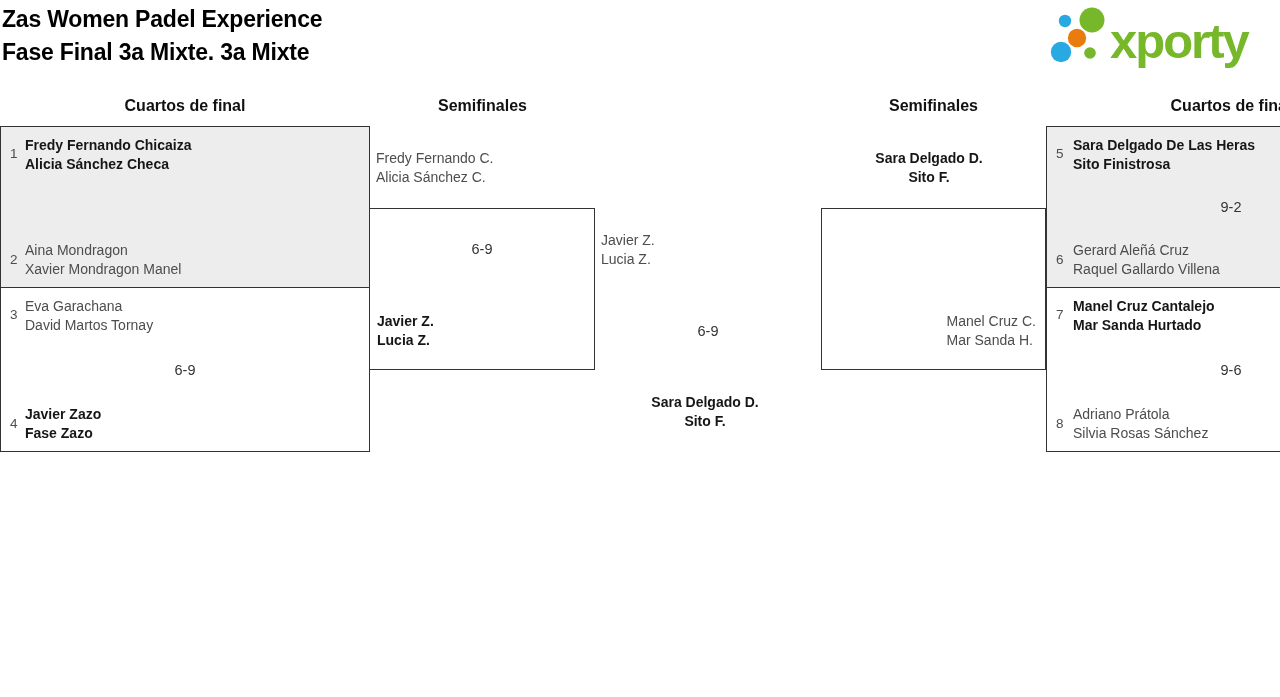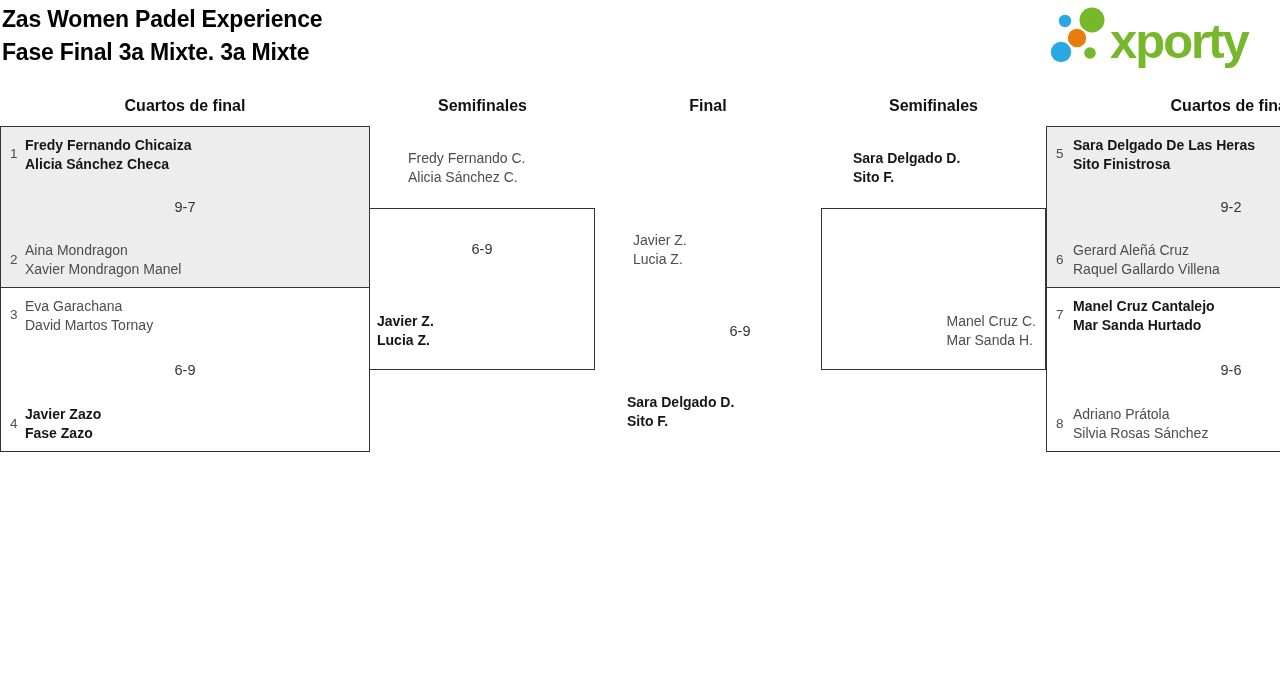--- a/index.html
+++ b/index.html
@@ -44,22 +44,22 @@
   .qf .seed-top    { left:9px; top:18px; }
   .qf .score       { position:absolute; left:0; right:0; top:71px; }
   .qf .team-bottom { position:absolute; left:24px; bottom:8px; }
   .qf .seed-bottom { left:9px; bottom:18px; }
   .qf.qf-right .team-top, .qf.qf-right .team-bottom { left:26px; }
   
   .sf .score       { position:absolute; left:0; right:0; top:31px; }
   .sf .team-bottom { position:absolute; top:103px; }
   .sf-left .team-bottom  { left:7px; }
   .sf-right .team-bottom { right:9px; text-align:left; }
-  .float-team { position:absolute;margin-left:32px; }
-  .ta-right { text-align:left; }
+  .float-team { position:absolute; }
+  .ta-right { text-align:center; }
 </style>
 </head>
 <body>
 
 <div class="page">
 
   <div class="title">
     <div>Zas Women Padel Experience</div>
     <div>Fase Final 3a Mixte. 3a Mixte</div>
   </div>
@@ -70,31 +70,29 @@
       <circle cx="54" cy="20" r="12.5" fill="#76b82a"></circle>
       <circle cx="39" cy="38" r="9.2" fill="#e87d0e"></circle>
       <circle cx="23" cy="52" r="10.2" fill="#29a9e1"></circle>
       <circle cx="52" cy="53" r="5.8" fill="#76b82a"></circle>
       <text x="72" y="58" font-family="Liberation Sans, sans-serif" font-weight="700" font-size="49" letter-spacing="-2" fill="#76b82a">xporty</text>
     </svg>
   </div>
 
   <div class="col-header" style="left:0; width:370px;">Cuartos de final</div>
   <div class="col-header" style="left:370px; width:225px;">Semifinales</div>
-  <div class="col-header" style="left:595px; width:226px;">Final</div>
   <div class="col-header" style="left:821px; width:225px;">Semifinales</div>
   <div class="col-header" style="left:1046px; width:370px;">Cuartos de final</div>
 
   <div class="match-box qf bg-gray" style="left:0; top:126px; width:370px; height:162px;">
     <span class="seed seed-top">1</span>
     <div class="team winner team-top">
       <div>Fredy Fernando Chicaiza</div>
       <div>Alicia Sánchez Checa</div>
     </div>
-    <div class="score">9-7</div>
     <div class="team team-bottom">
       <div>Aina Mondragon</div>
       <div>Xavier Mondragon Manel</div>
     </div>
     <span class="seed seed-bottom">2</span>
   </div>
 
   <div class="match-box qf bg-white" style="left:0; top:287px; width:370px; height:165px;">
     <span class="seed seed-top">3</span>
     <div class="team team-top">

